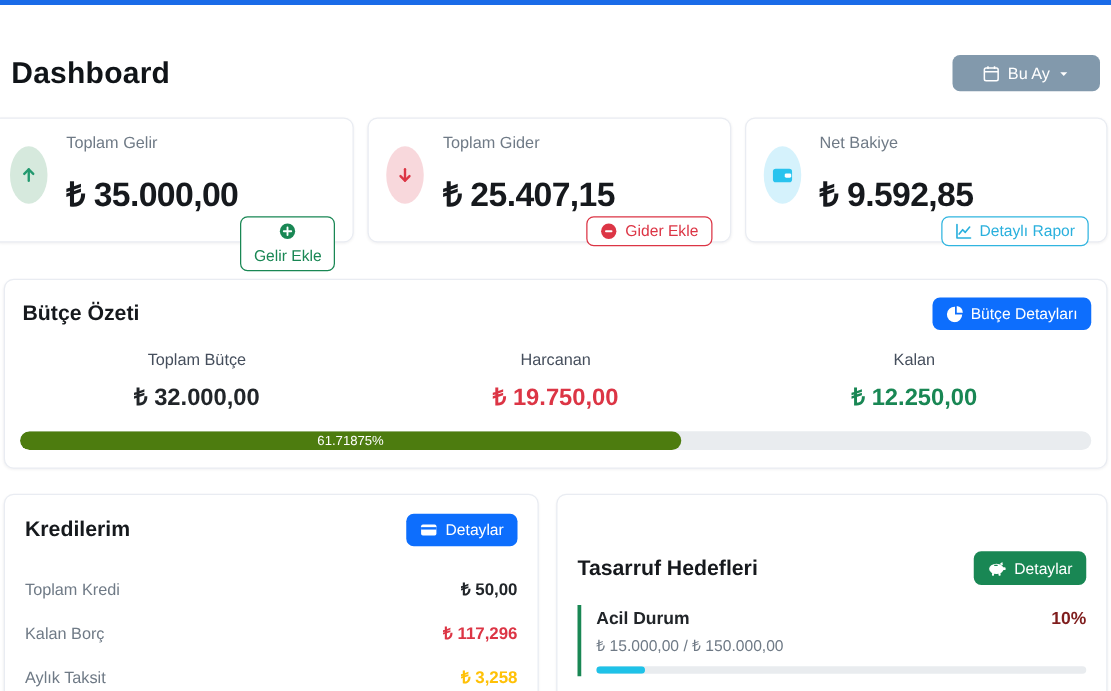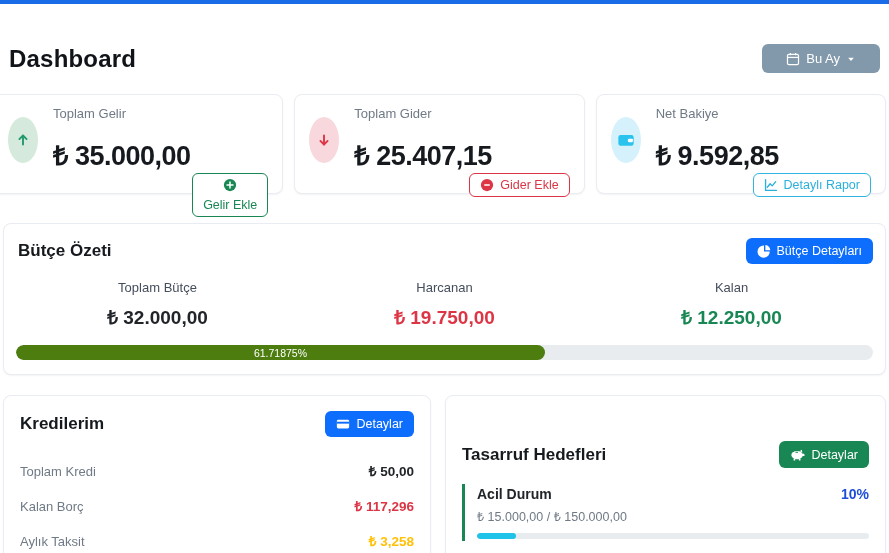--- a/index.html
+++ b/index.html
@@ -65,21 +65,21 @@
   .panel { padding: 13px 16px 20px 16px; min-height: 230px; }
 
   .loan-row { display: flex; justify-content: space-between; align-items: center; margin-top: 17px; }
   .loan-row-label { font-size: 13px; color: #6f7a86; }
   .loan-row-value { font-size: 13.5px; font-weight: 700; }
 
   .goal-item { border-left: 3px solid #198754; padding: 2px 0 2px 12px; margin-top: 14px; }
   .goal-item.first { margin-top: 8px; }
   .goal-head { display: flex; justify-content: space-between; align-items: center; }
   .goal-title { font-size: 14px; font-weight: 700; color: #212529; }
-  .goal-pct { font-size: 14px; font-weight: 700; color: #1d4ed8; }
+  .goal-pct { font-size: 14px; font-weight: 700; color: #7f1d1d; }
   .goal-amounts { font-size: 12.5px; color: #6f7a86; margin: 6px 0 8px 0; }
   .progress-sm { height: 6px; background: #e9ecef; border-radius: 4px; overflow: hidden; }
   .progress-sm-fill { height: 100%; background: #1fc2e8; border-radius: 4px; }
 
   svg { display: block; flex: none; }
 </style>
 </head>
 <body>
 
 <div class="topline"></div>

